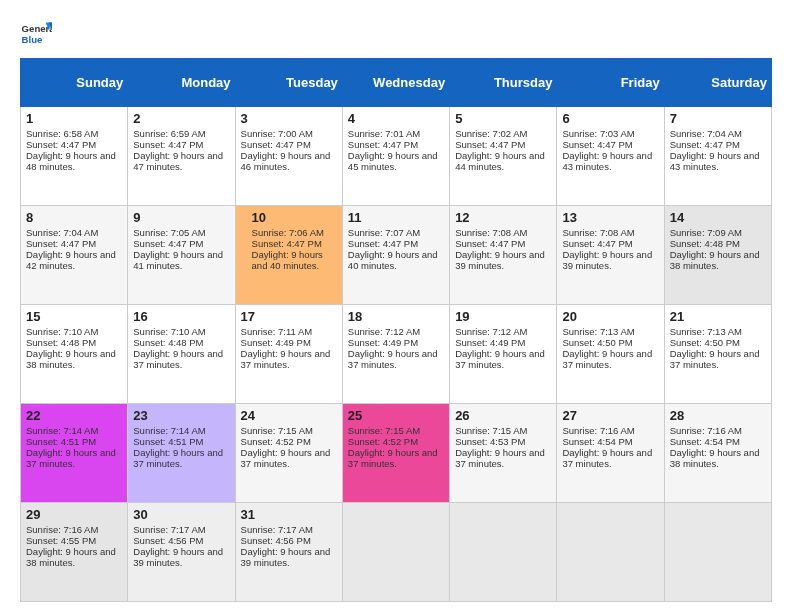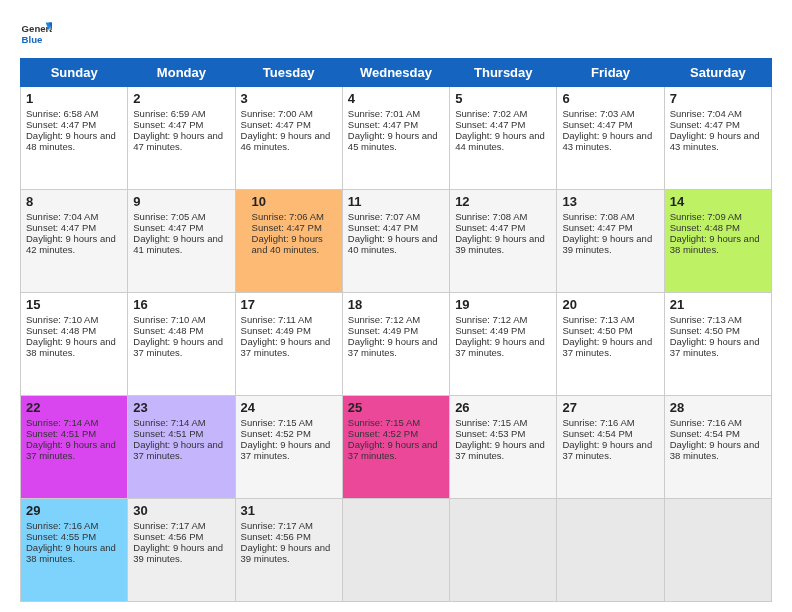--- a/index.html
+++ b/index.html
@@ -50,22 +50,22 @@
       border: 1px solid #ccc;
       border-collapse: collapse;
       width: 100%;
       table-layout: fixed;
     }
     .calendar th {
       background-color: #1565c0;
       color: #fff;
       font-size: 13px;
       font-weight: bold;
-      padding: 6px 4px;
-      text-align: center;
+      padding: 16px 4px;
+      text-align: right;
       border: 1px solid #1565c0;
     }
     .calendar td {
       vertical-align: top;
       padding: 4px 5px;
       border: 1px solid #ccc;
       font-size: 9.5px;
       color: #333;
       background: #fff;
       height: 82px;
@@ -128,42 +128,42 @@
           <td><span class="day-number">6</span><span>Sunrise: 7:03 AM</span><br><span>Sunset: 4:47 PM</span><br><span>Daylight: 9 hours and 43 minutes.</span></td>
           <td><span class="day-number">7</span><span>Sunrise: 7:04 AM</span><br><span>Sunset: 4:47 PM</span><br><span>Daylight: 9 hours and 43 minutes.</span></td>
         </tr>
         <tr>
           <td style="background: rgb(245, 245, 245);"><span class="day-number">8</span><span>Sunrise: 7:04 AM</span><br><span>Sunset: 4:47 PM</span><br><span>Daylight: 9 hours and 42 minutes.</span></td>
           <td style="background: rgb(245, 245, 245);"><span class="day-number">9</span><span>Sunrise: 7:05 AM</span><br><span>Sunset: 4:47 PM</span><br><span>Daylight: 9 hours and 41 minutes.</span></td>
           <td style="background: #fdba74; padding-left: 16px;"><span class="day-number">10</span><span>Sunrise: 7:06 AM</span><br><span>Sunset: 4:47 PM</span><br><span>Daylight: 9 hours and 40 minutes.</span></td>
           <td style="background: rgb(245, 245, 245);"><span class="day-number">11</span><span>Sunrise: 7:07 AM</span><br><span>Sunset: 4:47 PM</span><br><span>Daylight: 9 hours and 40 minutes.</span></td>
           <td style="background: rgb(245, 245, 245); margin-left: 19px;"><span class="day-number">12</span><span>Sunrise: 7:08 AM</span><br><span>Sunset: 4:47 PM</span><br><span>Daylight: 9 hours and 39 minutes.</span></td>
           <td style="background: rgb(245, 245, 245);"><span class="day-number">13</span><span>Sunrise: 7:08 AM</span><br><span>Sunset: 4:47 PM</span><br><span>Daylight: 9 hours and 39 minutes.</span></td>
-          <td style="background: #bef264;"><span class="day-number">14</span><span>Sunrise: 7:09 AM</span><br><span>Sunset: 4:48 PM</span><br><span>Daylight: 9 hours and 38 minutes.</span></td>
+          <td style="background: #e5e5e5;"><span class="day-number">14</span><span>Sunrise: 7:09 AM</span><br><span>Sunset: 4:48 PM</span><br><span>Daylight: 9 hours and 38 minutes.</span></td>
         </tr>
         <tr>
           <td><span class="day-number">15</span><span>Sunrise: 7:10 AM</span><br><span>Sunset: 4:48 PM</span><br><span>Daylight: 9 hours and 38 minutes.</span></td>
           <td><span class="day-number">16</span><span>Sunrise: 7:10 AM</span><br><span>Sunset: 4:48 PM</span><br><span>Daylight: 9 hours and 37 minutes.</span></td>
           <td><span class="day-number">17</span><span>Sunrise: 7:11 AM</span><br><span>Sunset: 4:49 PM</span><br><span>Daylight: 9 hours and 37 minutes.</span></td>
           <td><span class="day-number">18</span><span>Sunrise: 7:12 AM</span><br><span>Sunset: 4:49 PM</span><br><span>Daylight: 9 hours and 37 minutes.</span></td>
           <td><span class="day-number">19</span><span>Sunrise: 7:12 AM</span><br><span>Sunset: 4:49 PM</span><br><span>Daylight: 9 hours and 37 minutes.</span></td>
           <td><span class="day-number">20</span><span>Sunrise: 7:13 AM</span><br><span>Sunset: 4:50 PM</span><br><span>Daylight: 9 hours and 37 minutes.</span></td>
           <td><span class="day-number">21</span><span>Sunrise: 7:13 AM</span><br><span>Sunset: 4:50 PM</span><br><span>Daylight: 9 hours and 37 minutes.</span></td>
         </tr>
         <tr>
           <td style="background: #d946ef;"><span class="day-number">22</span><span>Sunrise: 7:14 AM</span><br><span>Sunset: 4:51 PM</span><br><span>Daylight: 9 hours and 37 minutes.</span></td>
           <td style="background: #c4b5fd;"><span class="day-number">23</span><span>Sunrise: 7:14 AM</span><br><span>Sunset: 4:51 PM</span><br><span>Daylight: 9 hours and 37 minutes.</span></td>
           <td style="background: rgb(245, 245, 245);"><span class="day-number">24</span><span>Sunrise: 7:15 AM</span><br><span>Sunset: 4:52 PM</span><br><span>Daylight: 9 hours and 37 minutes.</span></td>
           <td style="background: #ec4899;"><span class="day-number">25</span><span>Sunrise: 7:15 AM</span><br><span>Sunset: 4:52 PM</span><br><span>Daylight: 9 hours and 37 minutes.</span></td>
           <td style="background: rgb(245, 245, 245);"><span class="day-number">26</span><span>Sunrise: 7:15 AM</span><br><span>Sunset: 4:53 PM</span><br><span>Daylight: 9 hours and 37 minutes.</span></td>
           <td style="background: rgb(245, 245, 245);"><span class="day-number">27</span><span>Sunrise: 7:16 AM</span><br><span>Sunset: 4:54 PM</span><br><span>Daylight: 9 hours and 37 minutes.</span></td>
           <td style="background: rgb(245, 245, 245);"><span class="day-number">28</span><span>Sunrise: 7:16 AM</span><br><span>Sunset: 4:54 PM</span><br><span>Daylight: 9 hours and 38 minutes.</span></td>
         </tr>
         <tr>
-          <td style="background: #7dd3fc;"><span class="day-number">29</span><span>Sunrise: 7:16 AM</span><br><span>Sunset: 4:55 PM</span><br><span>Daylight: 9 hours and 38 minutes.</span></td>
+          <td style="background: #e5e5e5;"><span class="day-number">29</span><span>Sunrise: 7:16 AM</span><br><span>Sunset: 4:55 PM</span><br><span>Daylight: 9 hours and 38 minutes.</span></td>
           <td style="background: rgb(238, 238, 238); margin-top: 13px;"><span class="day-number">30</span><span>Sunrise: 7:17 AM</span><br><span>Sunset: 4:56 PM</span><br><span>Daylight: 9 hours and 39 minutes.</span></td>
           <td style="background: rgb(238, 238, 238); margin-left: 39px;"><span class="day-number">31</span><span>Sunrise: 7:17 AM</span><br><span>Sunset: 4:56 PM</span><br><span>Daylight: 9 hours and 39 minutes.</span></td>
           <td class="cell-empty"></td>
           <td class="cell-empty"></td>
           <td class="cell-empty"></td>
           <td class="cell-empty"></td>
         </tr>
       </tbody>
   </table>
 </div>

